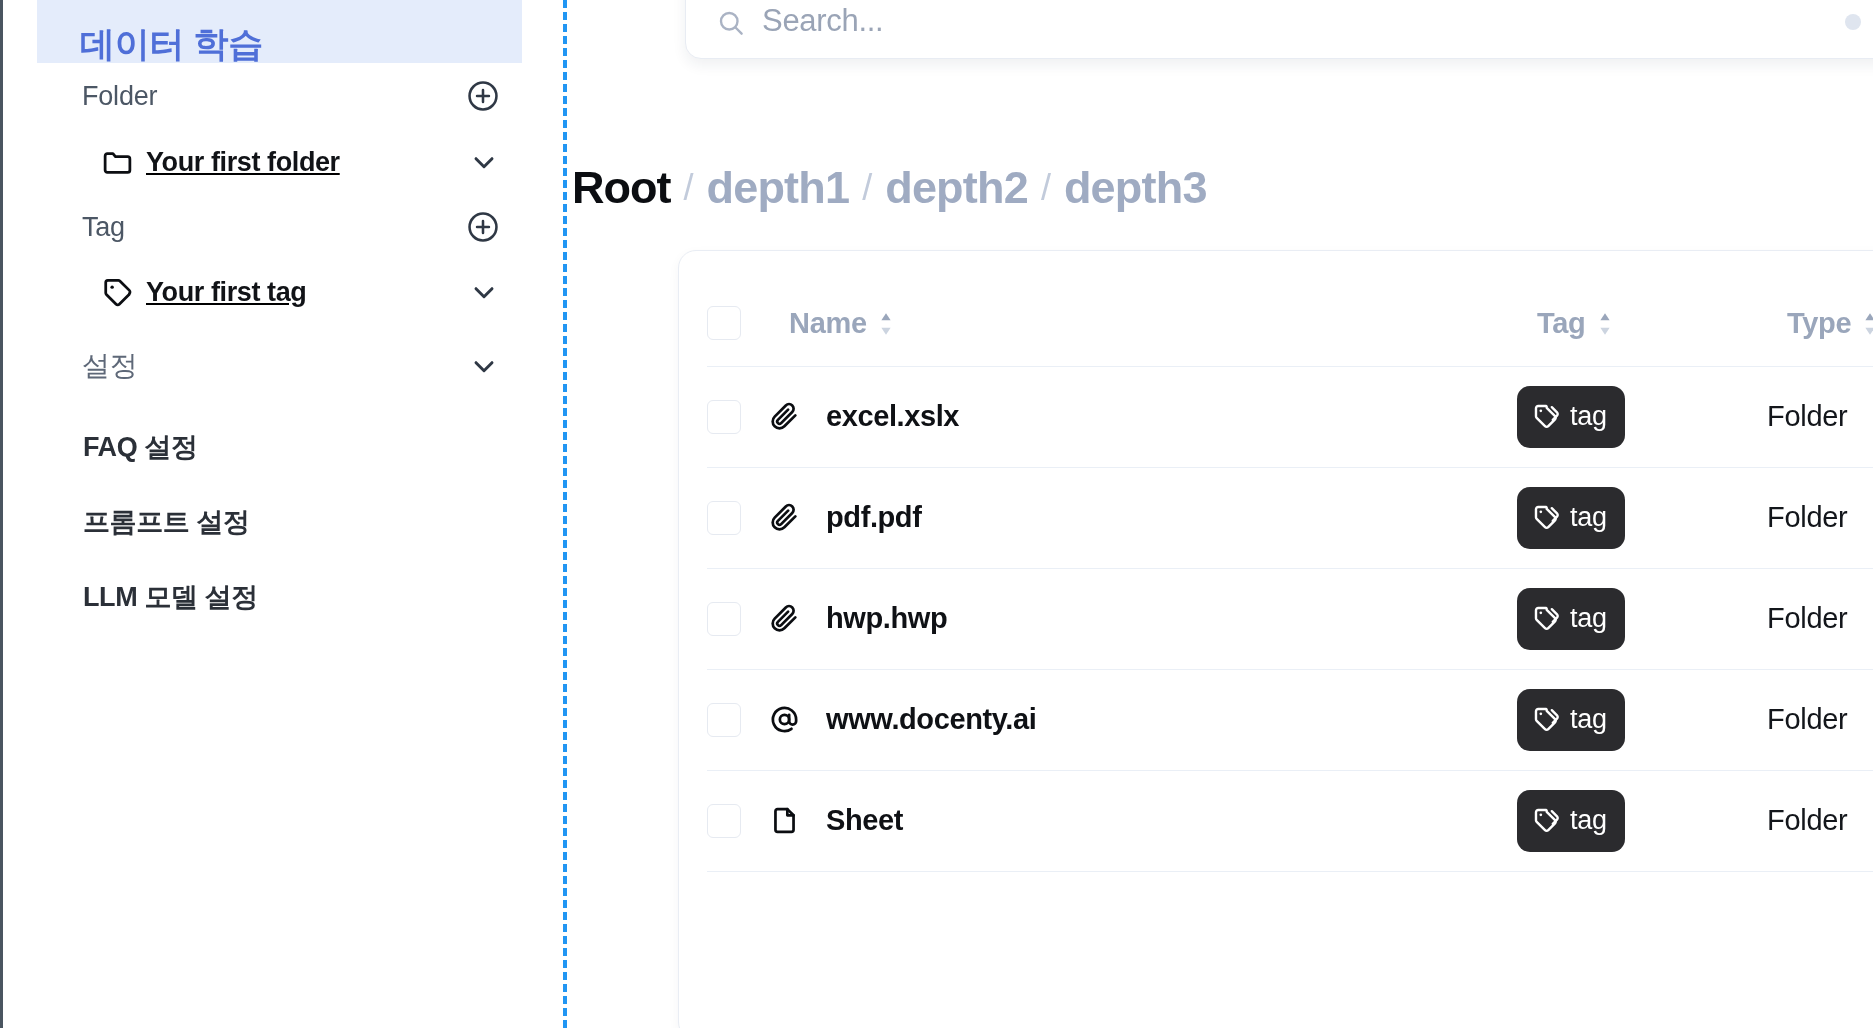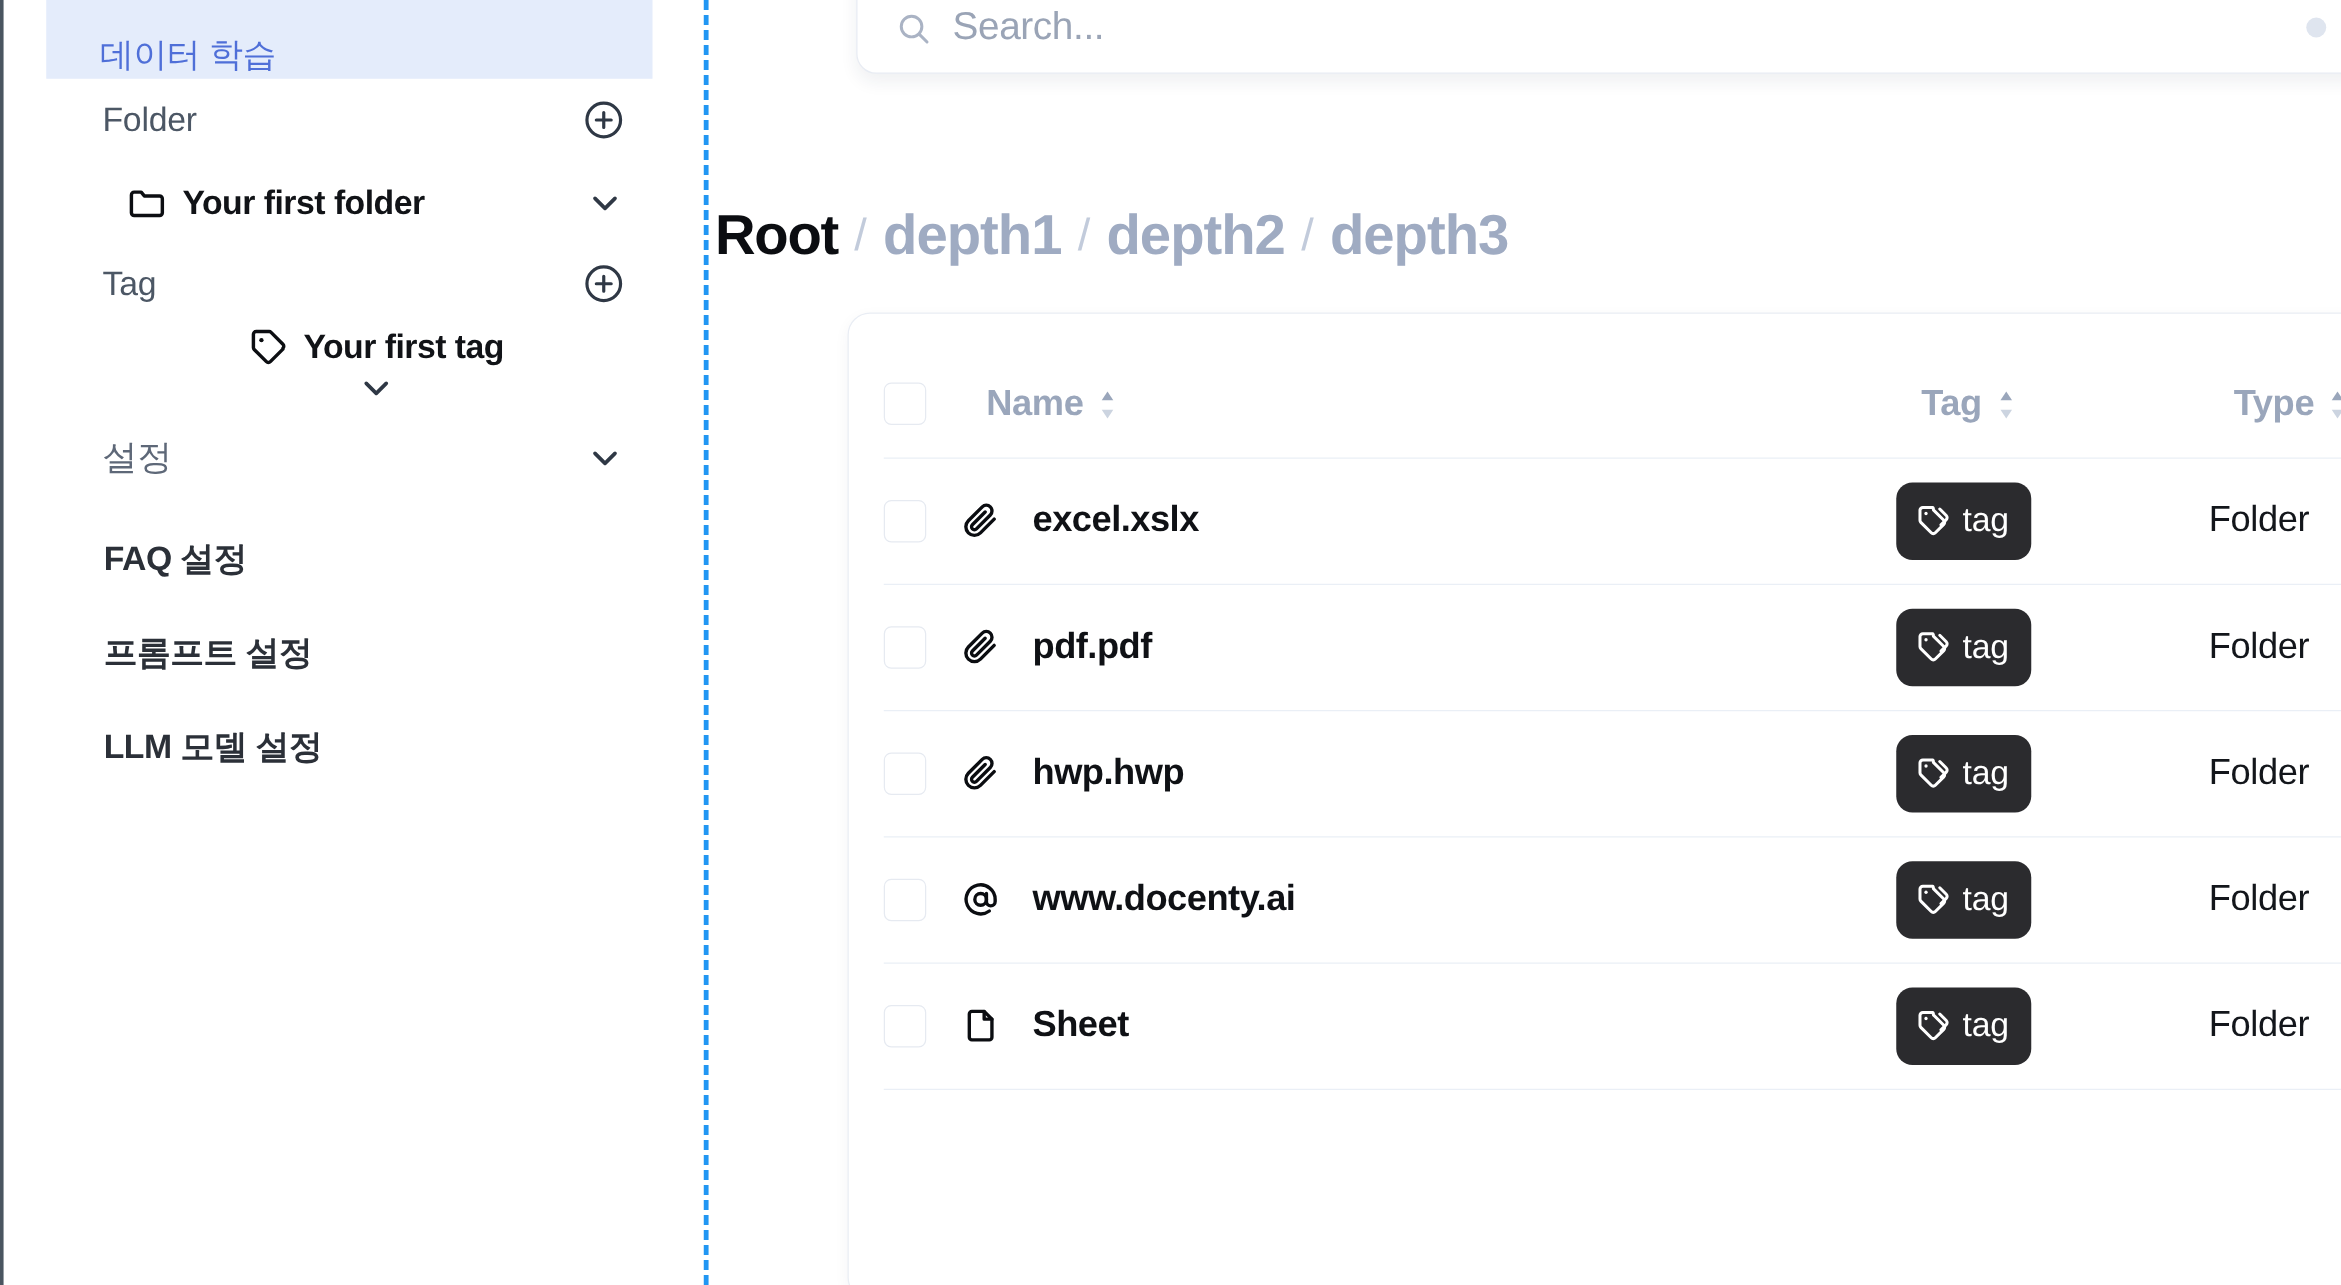--- a/index.html
+++ b/index.html
@@ -37,22 +37,22 @@
     position: absolute;
     left: 34px; top: 0;
     width: 485px; height: 63px;
     background: #e4ecfb;
     display: flex;
     align-items: center;
     padding-left: 43px;
   }
   .side-active-label {
     color: #4f6fd8;
-    font-size: 27px;
-    font-weight: 400;
+    font-size: 35px;
+    font-weight: 700;
     letter-spacing: -0.3px;
     margin-top: 25px;
   }
 
   .side-section {
     position: absolute;
     left: 34px;
     width: 485px;
     height: 62px;
     display: flex;
@@ -78,20 +78,21 @@
     height: 62px;
     display: flex;
     align-items: center;
     justify-content: space-between;
     padding: 0 22px 0 64px;
   }
   .side-child-left {
     display: flex;
     align-items: center;
     gap: 12px;
+    text-decoration: underline;
   }
   .side-child-label {
     font-size: 27px;
     color: #111317;
     font-weight: 700;
     letter-spacing: -0.4px;
   }
 
   .side-leaf {
     position: absolute;
@@ -344,21 +345,21 @@
     <div class="side-section" style="top:196px;">
       <span class="side-section-label">Tag</span>
       <span class="icon plus-icon">
         <svg width="34" height="34" viewBox="0 0 24 24" fill="none" stroke="#2f3845" stroke-width="1.8">
           <circle cx="12" cy="12" r="9.5"></circle>
             <path d="M12 7.8v8.4M7.8 12h8.4" stroke-linecap="round"></path>
         </svg>
       </span>
     </div>
 
-    <div class="side-child" style="top:261px;flex-direction:column;">
+    <div class="side-child" style="top:261px;">
       <span class="side-child-left">
         <span class="icon">
           <svg width="33" height="33" viewBox="0 0 24 24" fill="none" stroke="#0c0e12" stroke-width="2" stroke-linejoin="round">
             <path d="M20.6 13.3l-7.3 7.3a1.6 1.6 0 0 1-2.3 0l-7.1-7.1a1.6 1.6 0 0 1-.46-1.1V4.7A1.6 1.6 0 0 1 5 3.1h7.6c.42 0 .82.17 1.12.47l6.9 6.9a1.6 1.6 0 0 1 0 2.3z"></path>
             <circle cx="8.1" cy="8.1" r="1.25" fill="#0c0e12" stroke="none"></circle>
           </svg>
         </span>
         <span class="side-child-label">Your first tag</span>
       </span>
       <span class="icon chev-icon">

